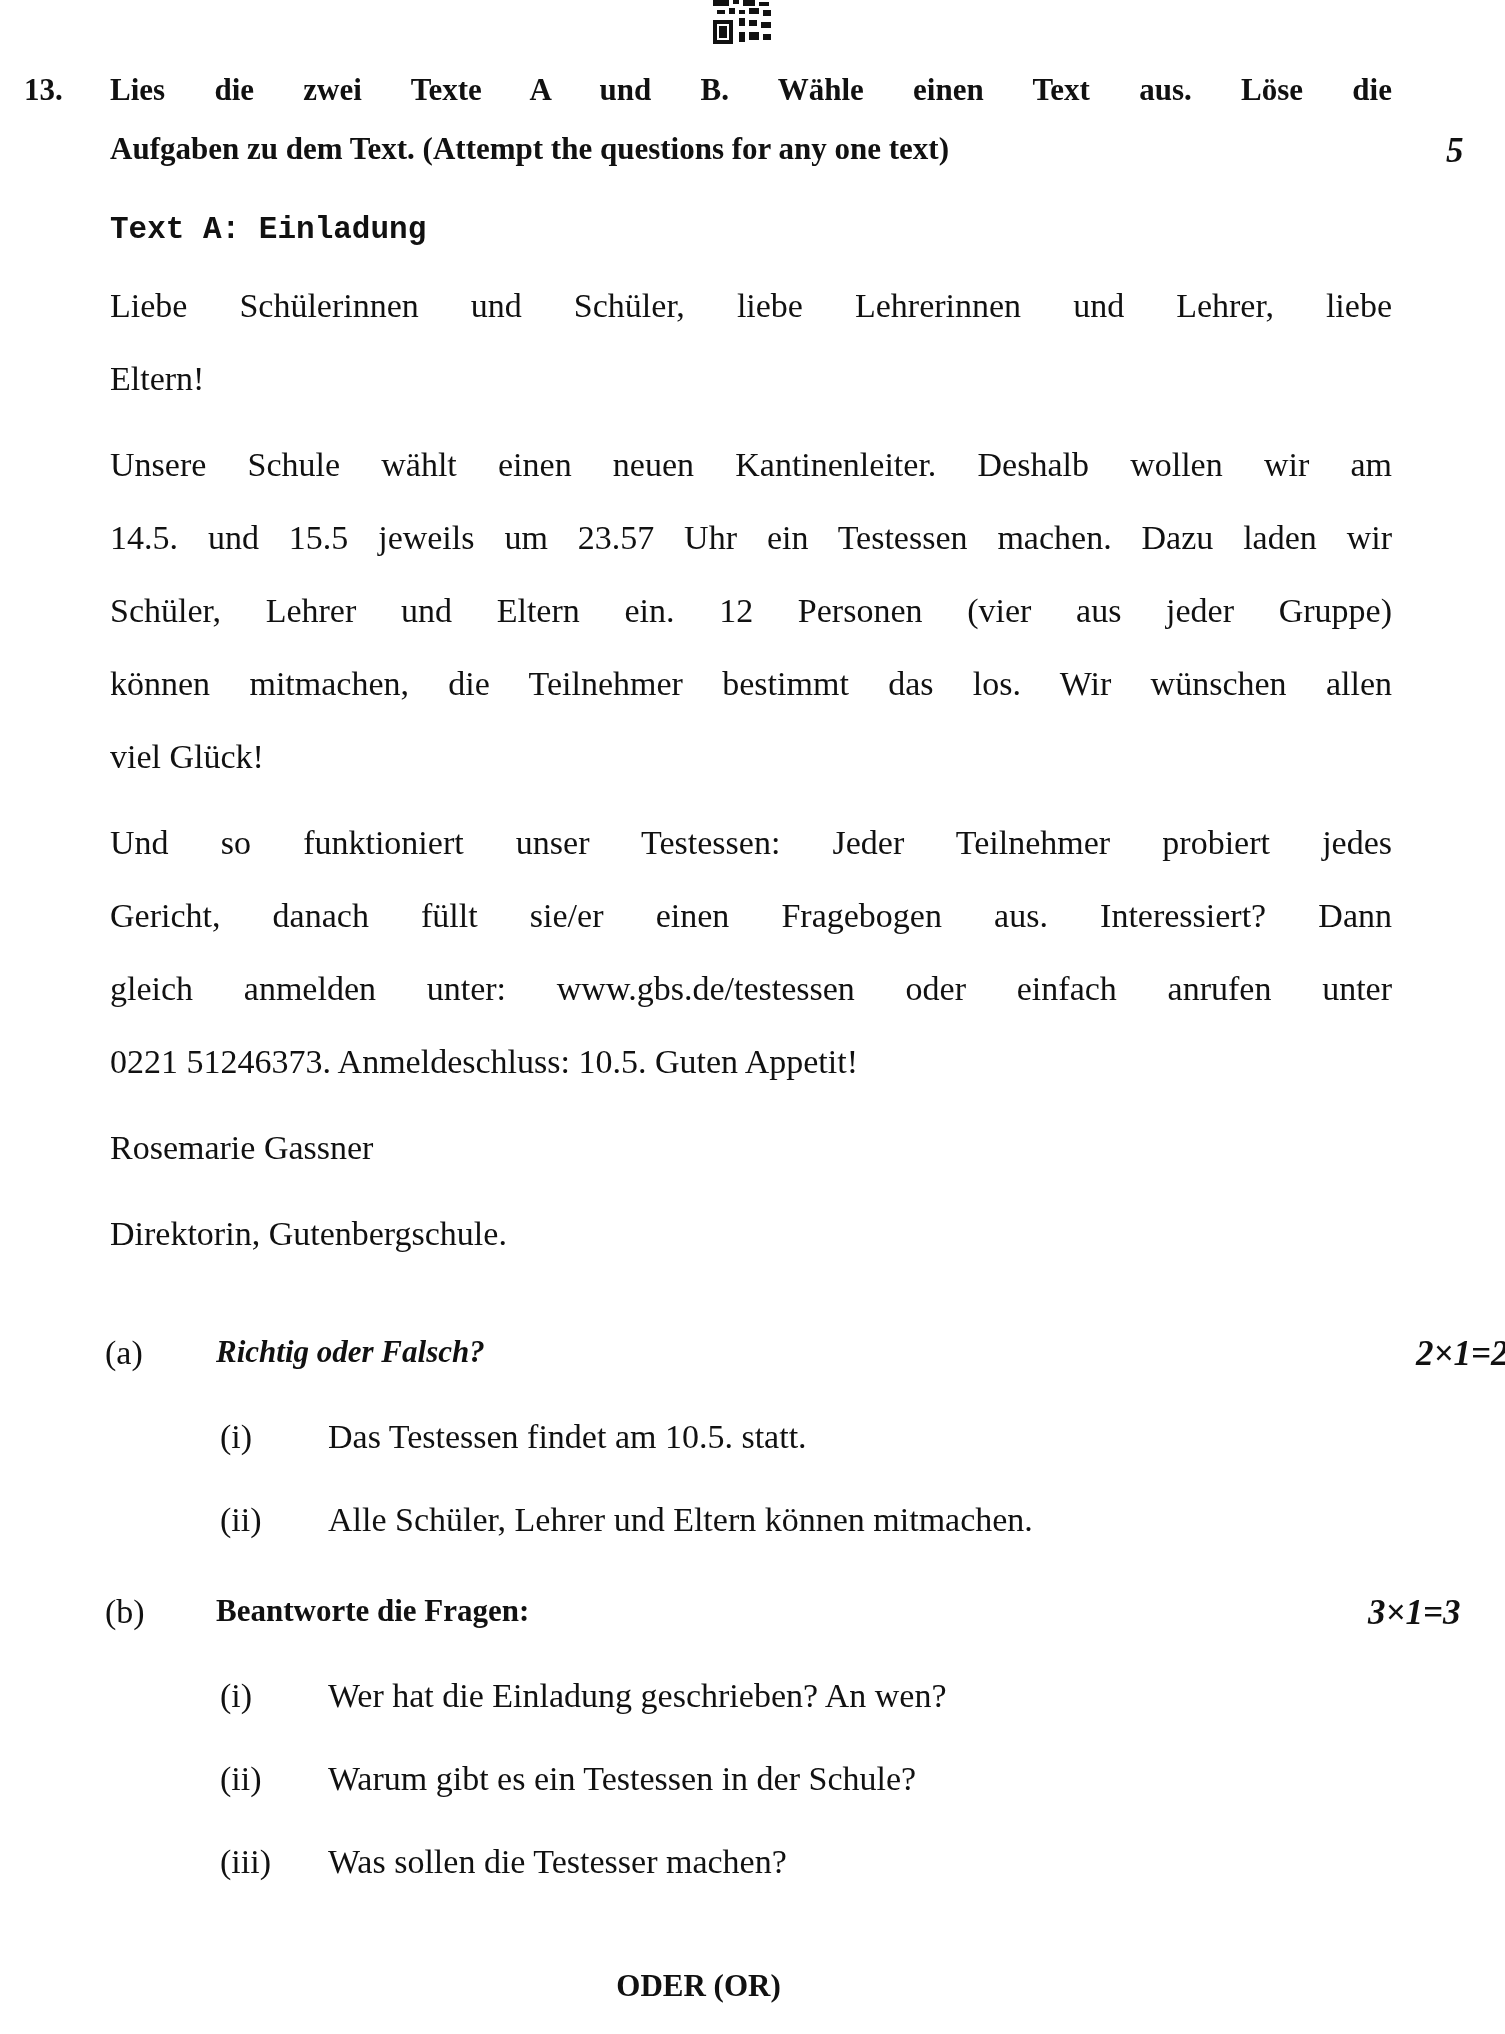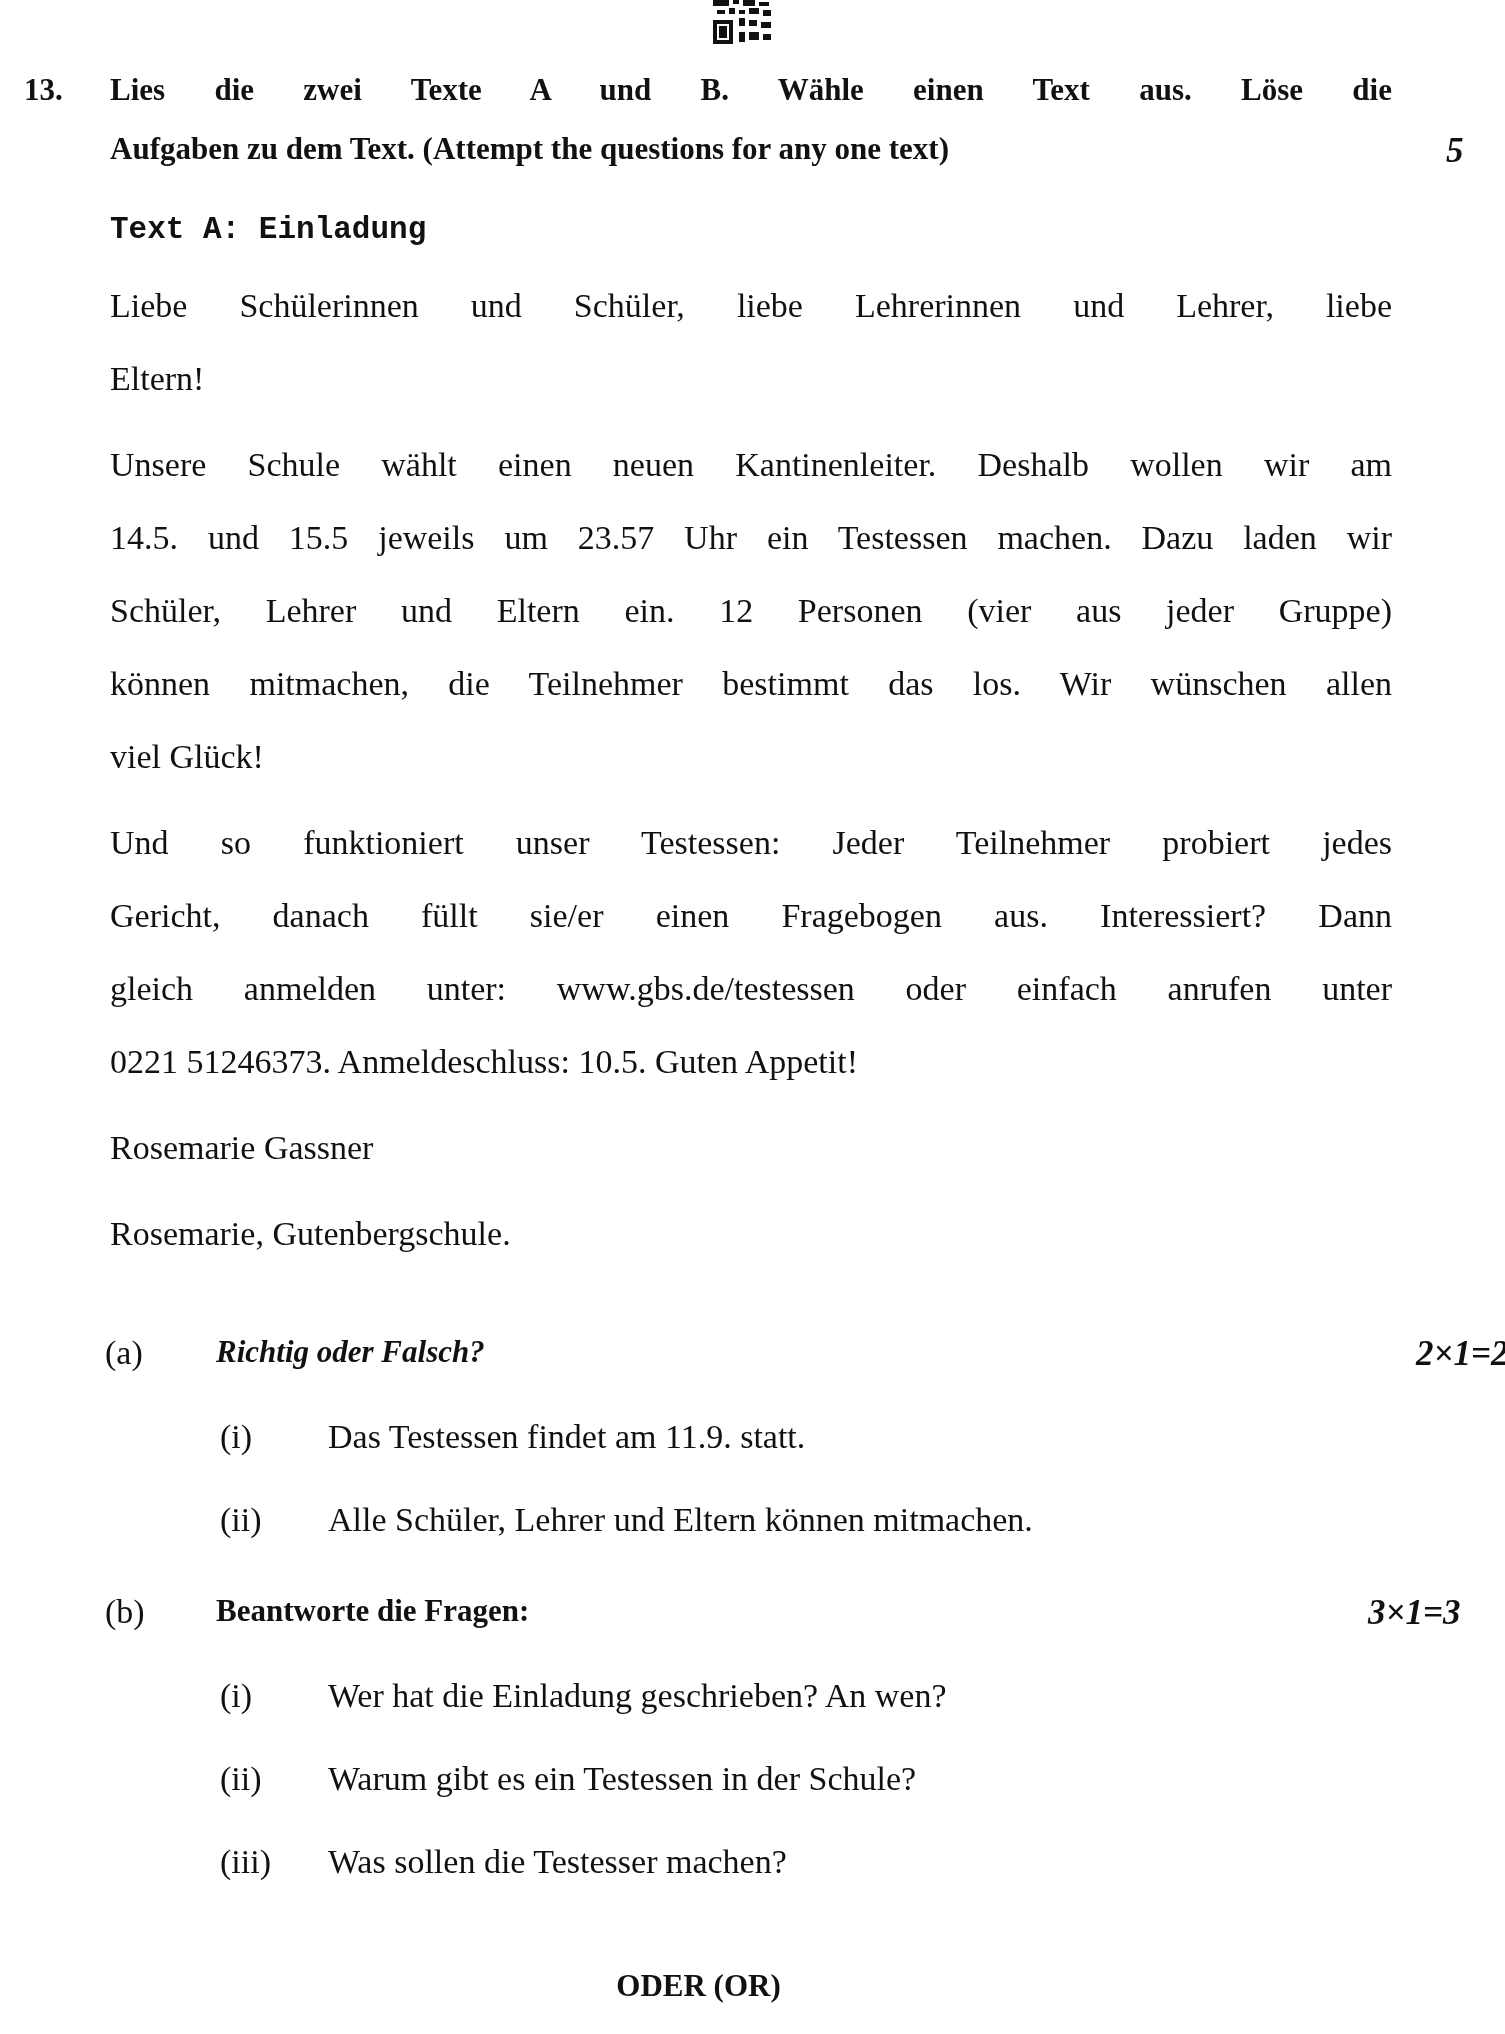--- a/index.html
+++ b/index.html
@@ -52,28 +52,28 @@
 <div class="just body" style="top:592px;">Schüler, Lehrer und Eltern ein. 12 Personen (vier aus jeder Gruppe)</div>
 <div class="just body" style="top:665px;">können mitmachen, die Teilnehmer bestimmt das los. Wir wünschen allen</div>
 <div class="just body last" style="top:738px;">viel Glück!</div>
 
 <div class="just body" style="top:824px;">Und so funktioniert unser Testessen: Jeder Teilnehmer probiert jedes</div>
 <div class="just body" style="top:897px;">Gericht, danach füllt sie/er einen Fragebogen aus. Interessiert? Dann</div>
 <div class="just body" style="top:970px;">gleich anmelden unter: www.gbs.de/testessen oder einfach anrufen unter</div>
 <div class="just body last" style="top:1043px;">0221 51246373. Anmeldeschluss: 10.5. Guten Appetit!</div>
 
 <div class="abs body" style="left:110px; top:1129px;">Rosemarie Gassner</div>
-<div class="abs body" style="left:110px; top:1215px;">Rosemarie, Gutenbergschule.</div>
+<div class="abs body" style="left:110px; top:1215px;">Direktorin, Gutenbergschule.</div>
 
 <div class="abs body" style="left:105px; top:1334px;">(a)</div>
 <div class="abs head b" style="left:216px; top:1334px;font-style:italic;">Richtig oder Falsch?</div>
 <div class="abs marks" style="left:1368px; top:1334px;margin-left:48px;">2×1=2</div>
 
 <div class="abs body" style="left:220px; top:1418px;">(i)</div>
-<div class="abs body" style="left:328px; top:1418px;">Das Testessen findet am 11.9. statt.</div>
+<div class="abs body" style="left:328px; top:1418px;">Das Testessen findet am 10.5. statt.</div>
 <div class="abs body" style="left:220px; top:1501px;">(ii)</div>
 <div class="abs body" style="left:328px; top:1501px;">Alle Schüler, Lehrer und Eltern können mitmachen.</div>
 
 <div class="abs body" style="left:105px; top:1593px;">(b)</div>
 <div class="abs head b" style="left:216px; top:1593px;">Beantworte die Fragen:</div>
 <div class="abs marks" style="left:1368px; top:1593px;">3×1=3</div>
 
 <div class="abs body" style="left:220px; top:1677px;">(i)</div>
 <div class="abs body" style="left:328px; top:1677px;">Wer hat die Einladung geschrieben? An wen?</div>
 <div class="abs body" style="left:220px; top:1760px;">(ii)</div>

